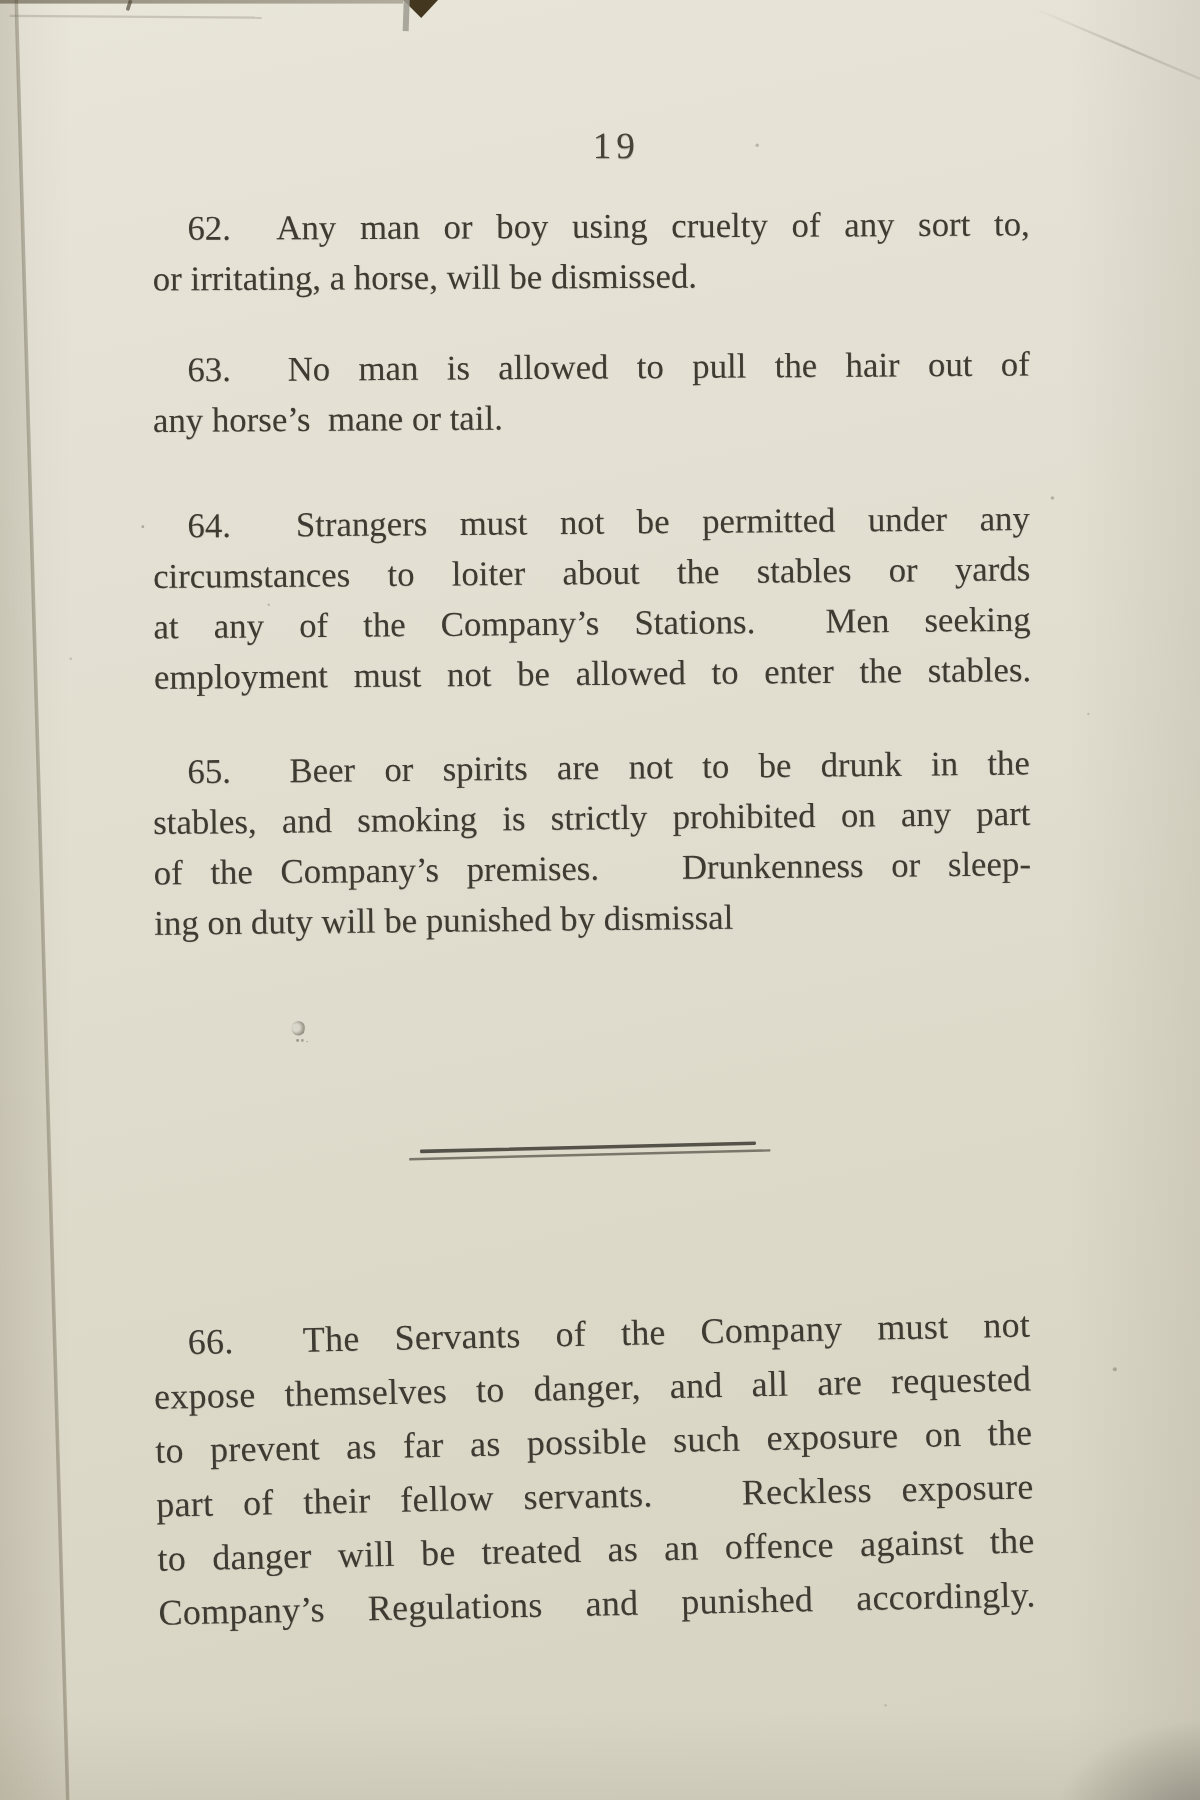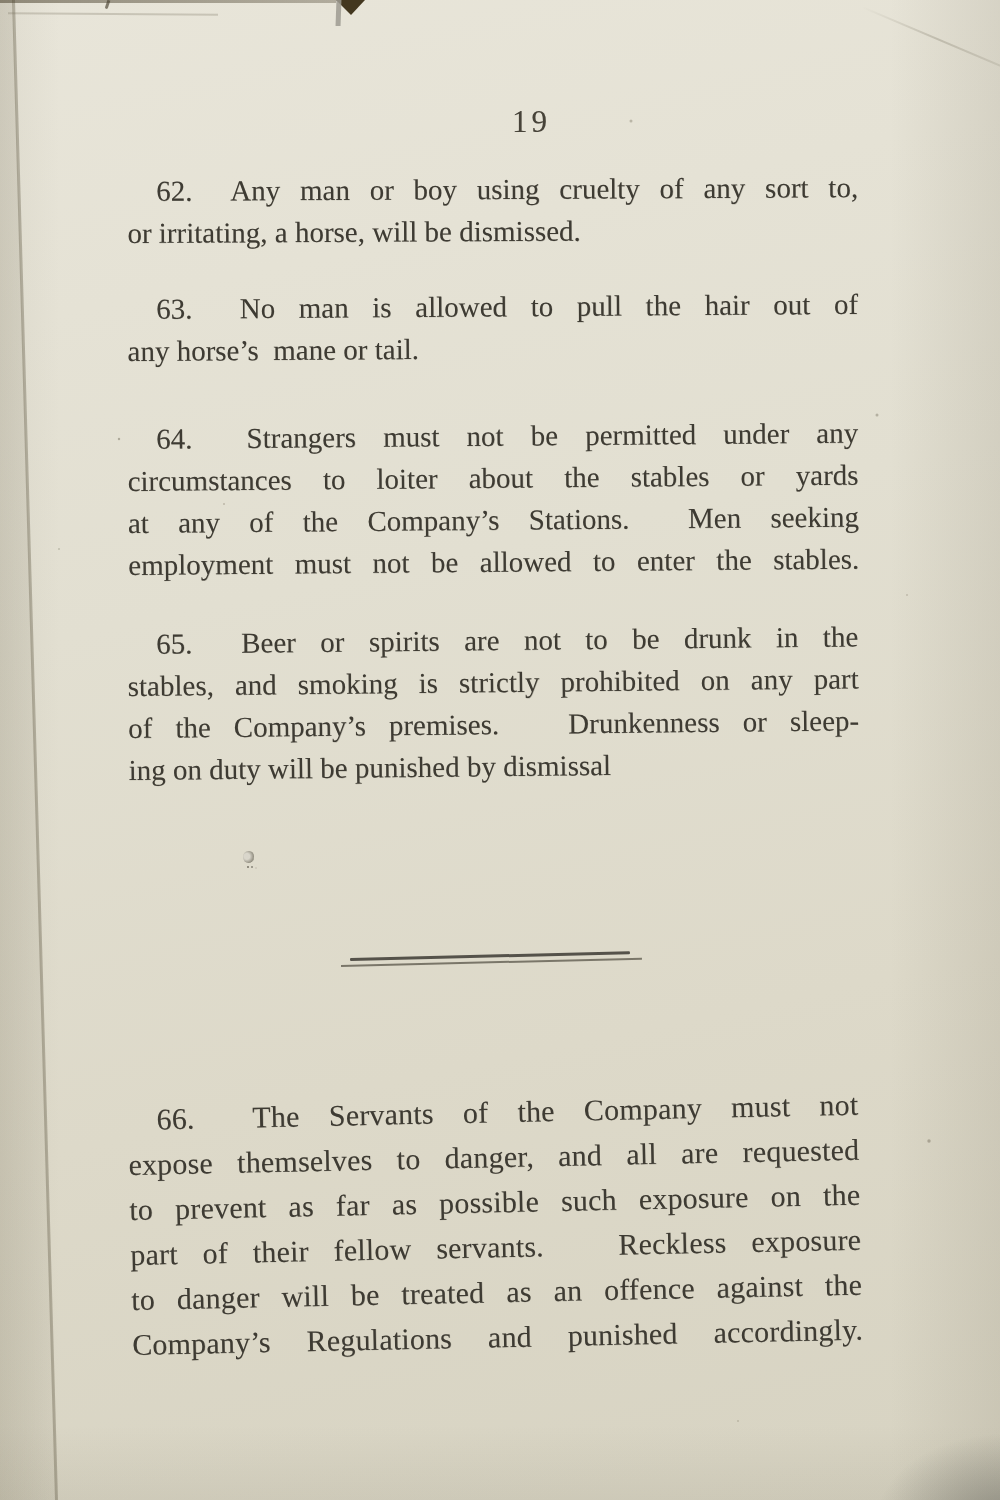--- a/index.html
+++ b/index.html
@@ -65,21 +65,21 @@
 
   
   .crease-topright {
     position: absolute; left: 862px; top: 6px; width: 165px; height: 2px;
     background: linear-gradient(to right, rgba(110,104,86,0.0), rgba(110,104,86,0.28), rgba(110,104,86,0.12));
     transform: rotate(23deg);
     transform-origin: left top;
   }
 
   .page-number {
-    position: absolute; left: 512px; top: 104px;
+    position: absolute; left: 494px; top: 104px;
     font-size: 31px; letter-spacing: 4px; color: #474339;
     text-shadow: 0.3px 0.3px 0.6px rgba(62,59,51,0.35);
     text-align: center;
   }
 
   .para {
     position: absolute; left: 127px; width: 731px;
     text-align: justify;
     text-shadow: 0.3px 0.3px 0.6px rgba(62,59,51,0.30);
     transform-origin: left top;

